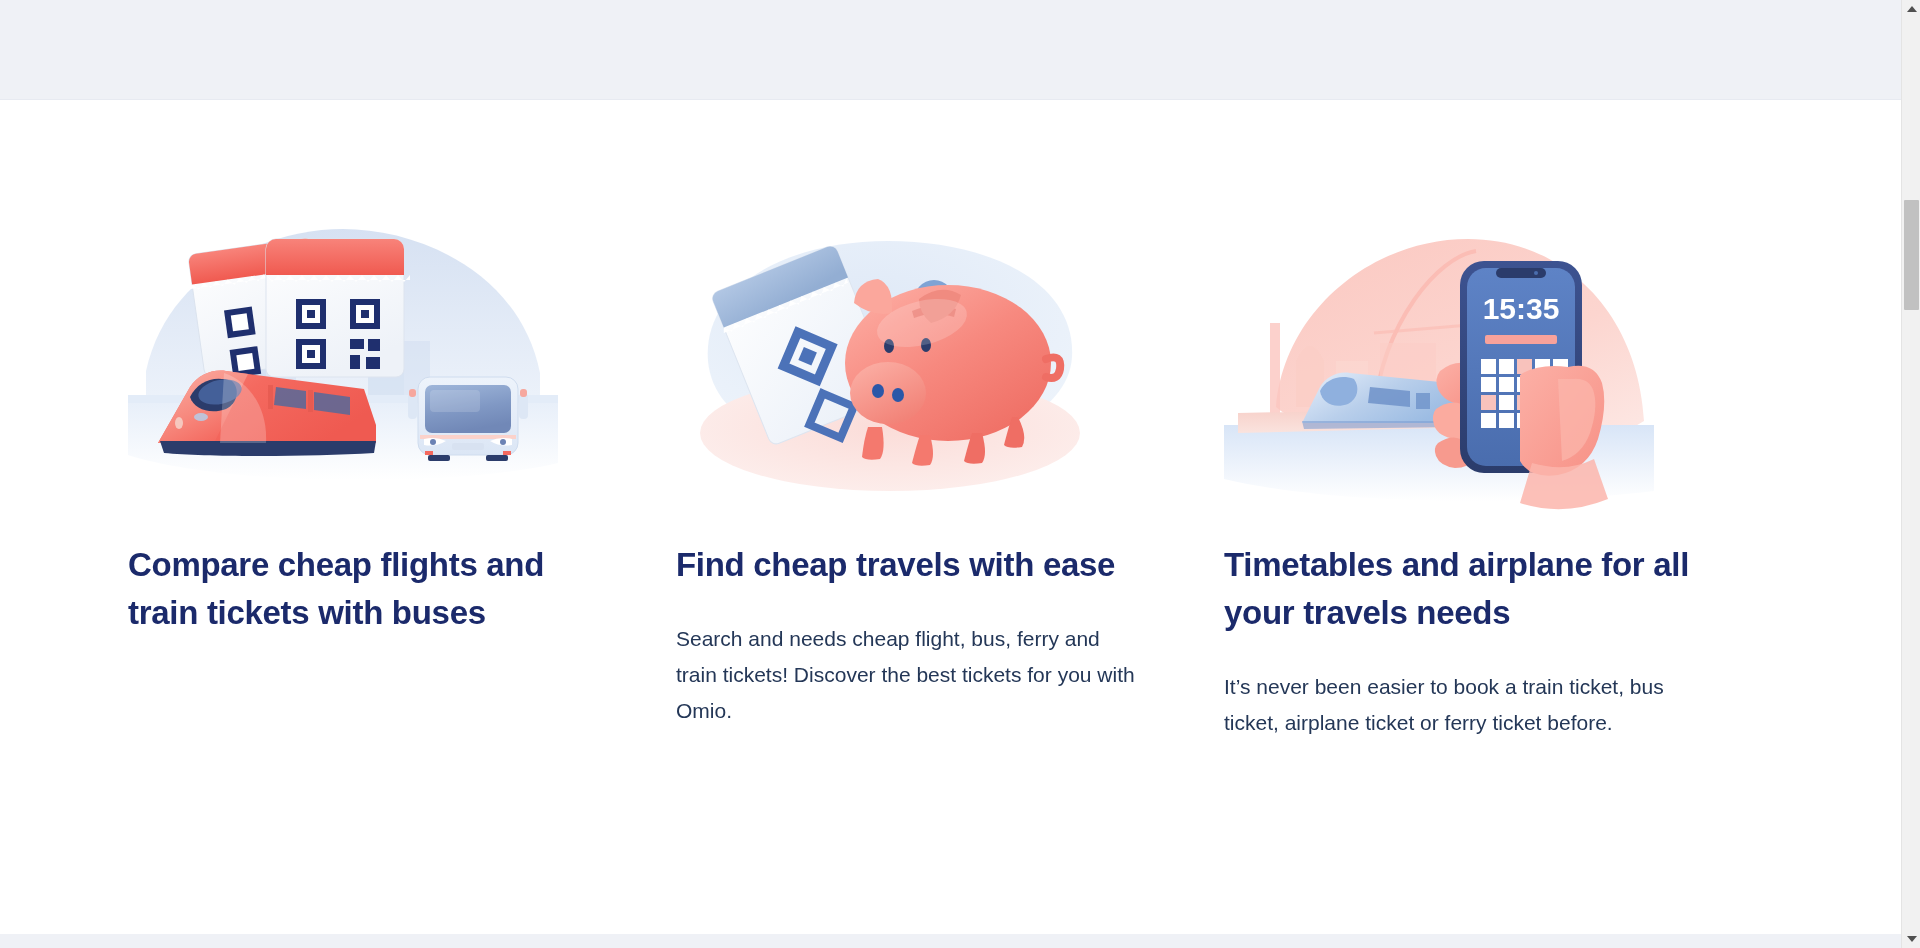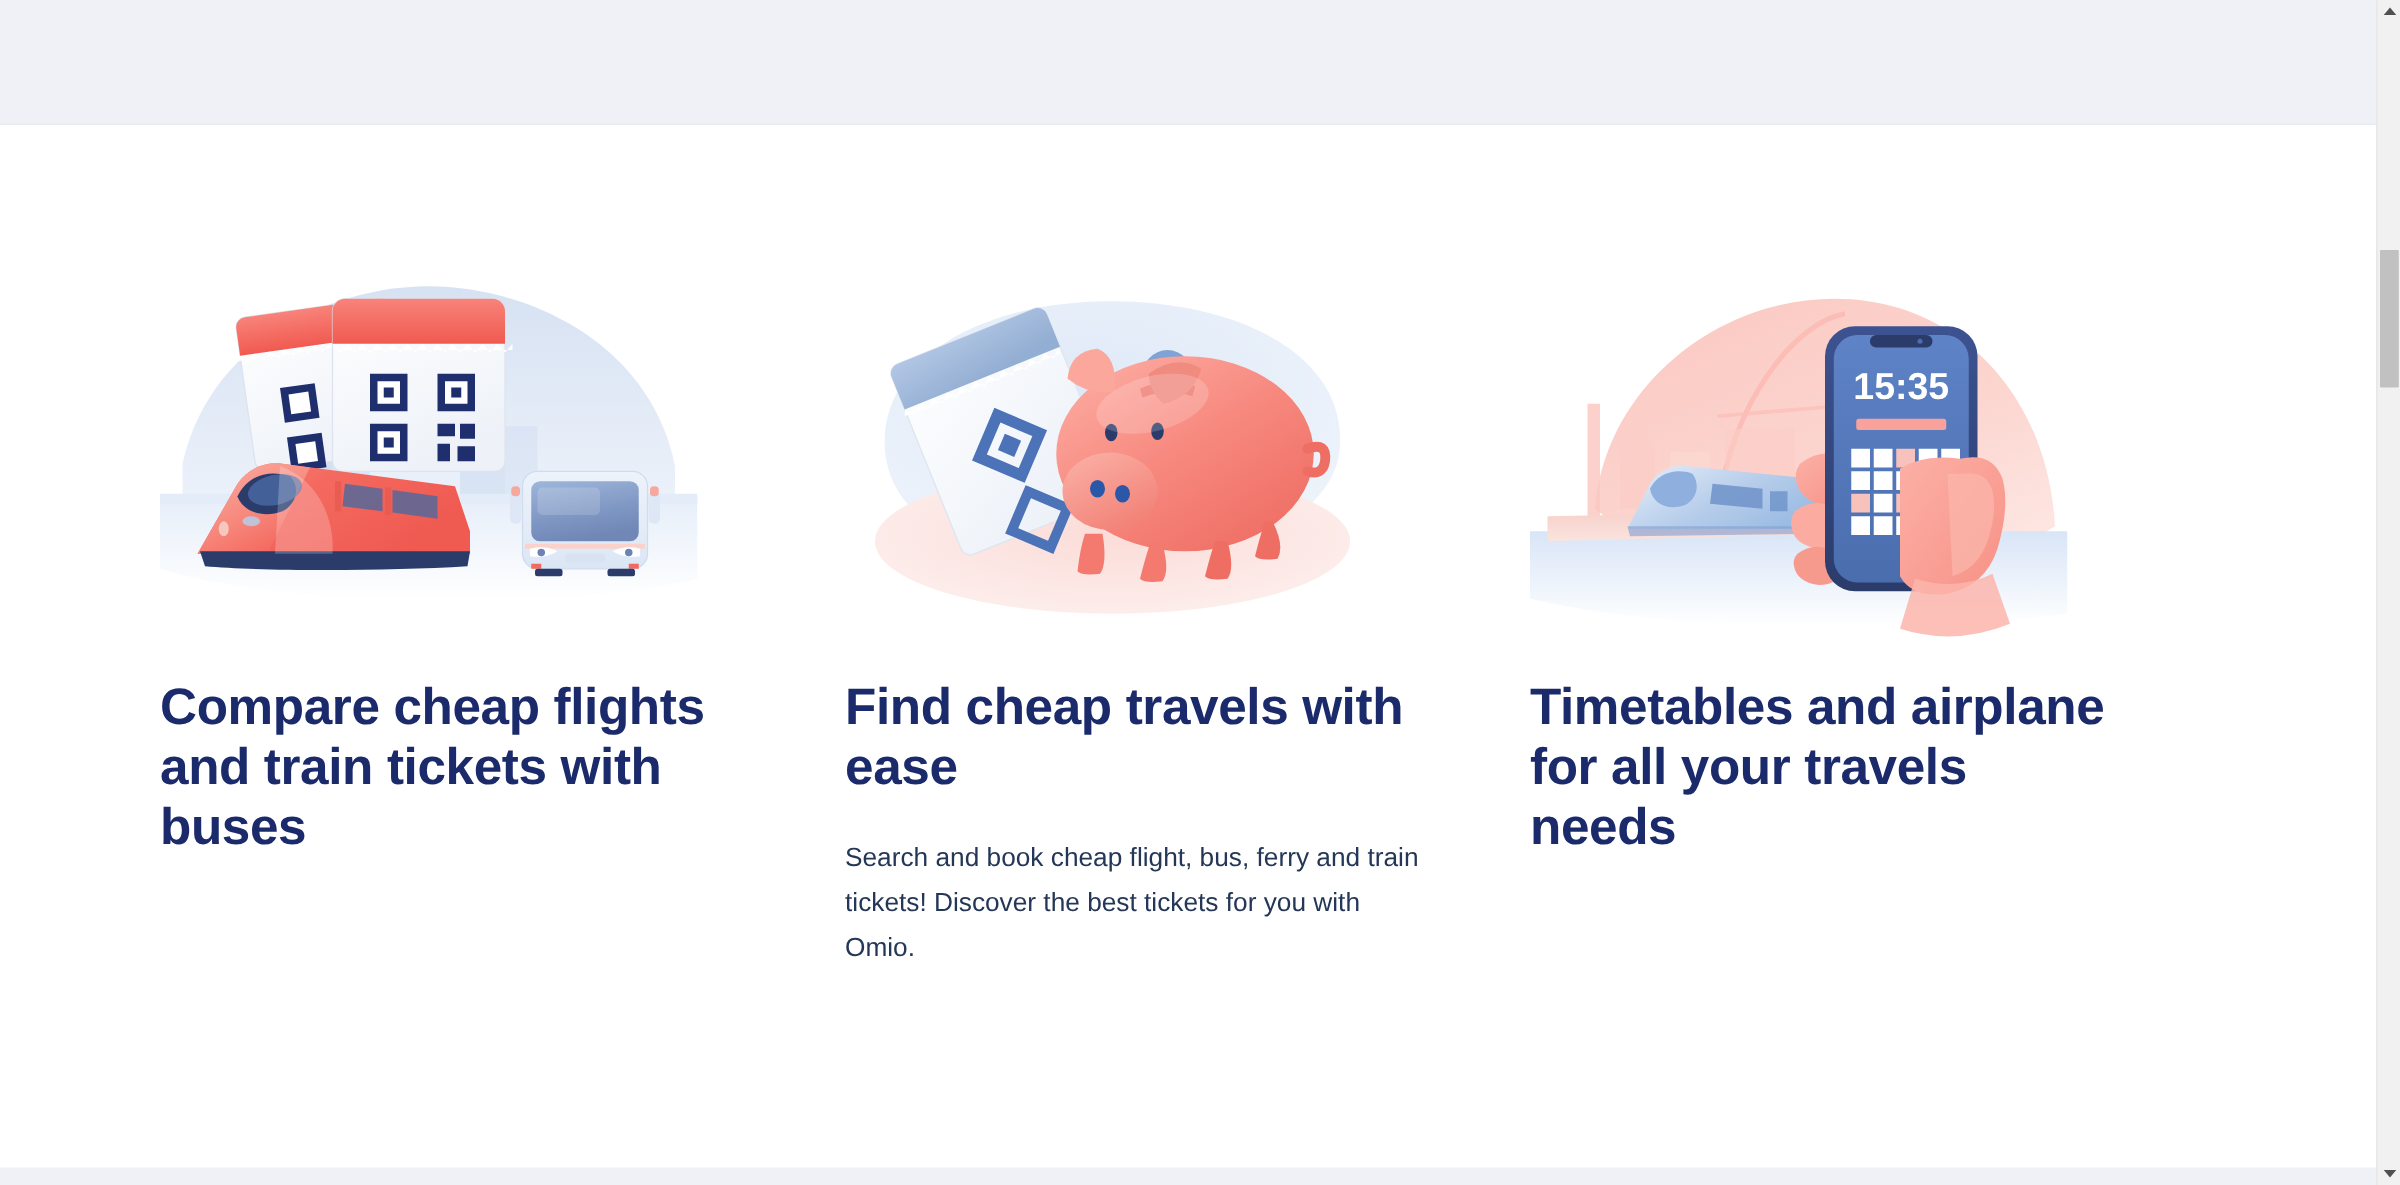--- a/index.html
+++ b/index.html
@@ -76,21 +76,21 @@
     width: 430px;
     height: 300px;
     margin-left: 0px;
     margin-bottom: 30px;
   }
   .illo svg { display: block; }
 
   
   .card-title {
     font-family: "Liberation Sans", sans-serif;
-    font-size: 41px;
+    font-size: 33px;
     line-height: 48px;
     font-weight: bold;
     color: #1b2a6b;
     letter-spacing: -0.3px;
     margin: 0 0 32px 0;
     max-width: 470px;
   }
   .card-body {
     font-family: "Liberation Sans", sans-serif;
     font-size: 21px;
@@ -356,21 +356,21 @@
             <path d="M254 224 q6 22 0 30 q-14 2 -18 -2 q4 -16 8 -28 z" fill="#f4796e"></path>
             <path d="M306 222 q6 22 0 30 q-14 2 -18 -2 q4 -16 8 -28 z" fill="#ef6e64"></path>
             <path d="M342 206 q10 20 4 30 q-14 2 -18 -2 q4 -16 8 -28 z" fill="#ef6e64"></path>
 
             <path d="M370 148 q16 -6 14 10 q-2 12 -14 8" fill="none" stroke="#ef6e64" stroke-width="8" stroke-linecap="round"></path>
 
             <ellipse cx="246" cy="112" rx="46" ry="22" fill="#ffffff" opacity="0.18" transform="rotate(-14 246 112)"></ellipse>
           </svg>
         </div>
         <h3 class="card-title">Find cheap travels with ease</h3>
-        <p class="card-body">Search and book cheap flight, bus, ferry and train tickets! Discover the best tickets for you with Omio.</p>
+        <p class="card-body">Search and needs cheap flight, bus, ferry and train tickets! Discover the best tickets for you with Omio.</p>
       </div>
 
       <div class="col">
         <div class="illo">
           <svg width="430" height="300" viewBox="0 0 430 300" xmlns="http://www.w3.org/2000/svg">
             <defs>
               <linearGradient id="c3pink" x1="0.1" y1="0" x2="0.9" y2="1">
                 <stop offset="0%" stop-color="#fbc9c2"></stop>
                 <stop offset="60%" stop-color="#fcd5cf"></stop>
                 <stop offset="100%" stop-color="#fde6e2"></stop>
@@ -467,20 +467,21 @@
               </g>
             </g>
 
             <path d="M344 156 q26 -6 34 16 q6 22 -4 56 q-10 30 -40 36 q-28 4 -38 -14 l0 -86 q18 -12 48 -8 z" fill="url(#c3hand)"></path>
             <path d="M348 168 q18 -2 22 14 q4 16 -4 40 q-8 22 -28 28 l-4 -82 z" fill="#fbb5ab" opacity="0.75"></path>
 
             <path d="M308 252 q34 10 62 -4 l14 40 q-44 18 -88 4 z" fill="#fbb5ab" opacity="0.85"></path>
           </svg>
         </div>
         <h3 class="card-title">Timetables and airplane for all your travels needs</h3>
+        <p class="card-body">It’s never been easier to book a train ticket, bus ticket, airplane ticket or ferry ticket before.</p>
       </div>
 
     </div>
   </div>
 
   <div class="bottom-band"></div>
 
   <div class="scrollbar">
     <div class="sb-arrow up">
         <i></i>

